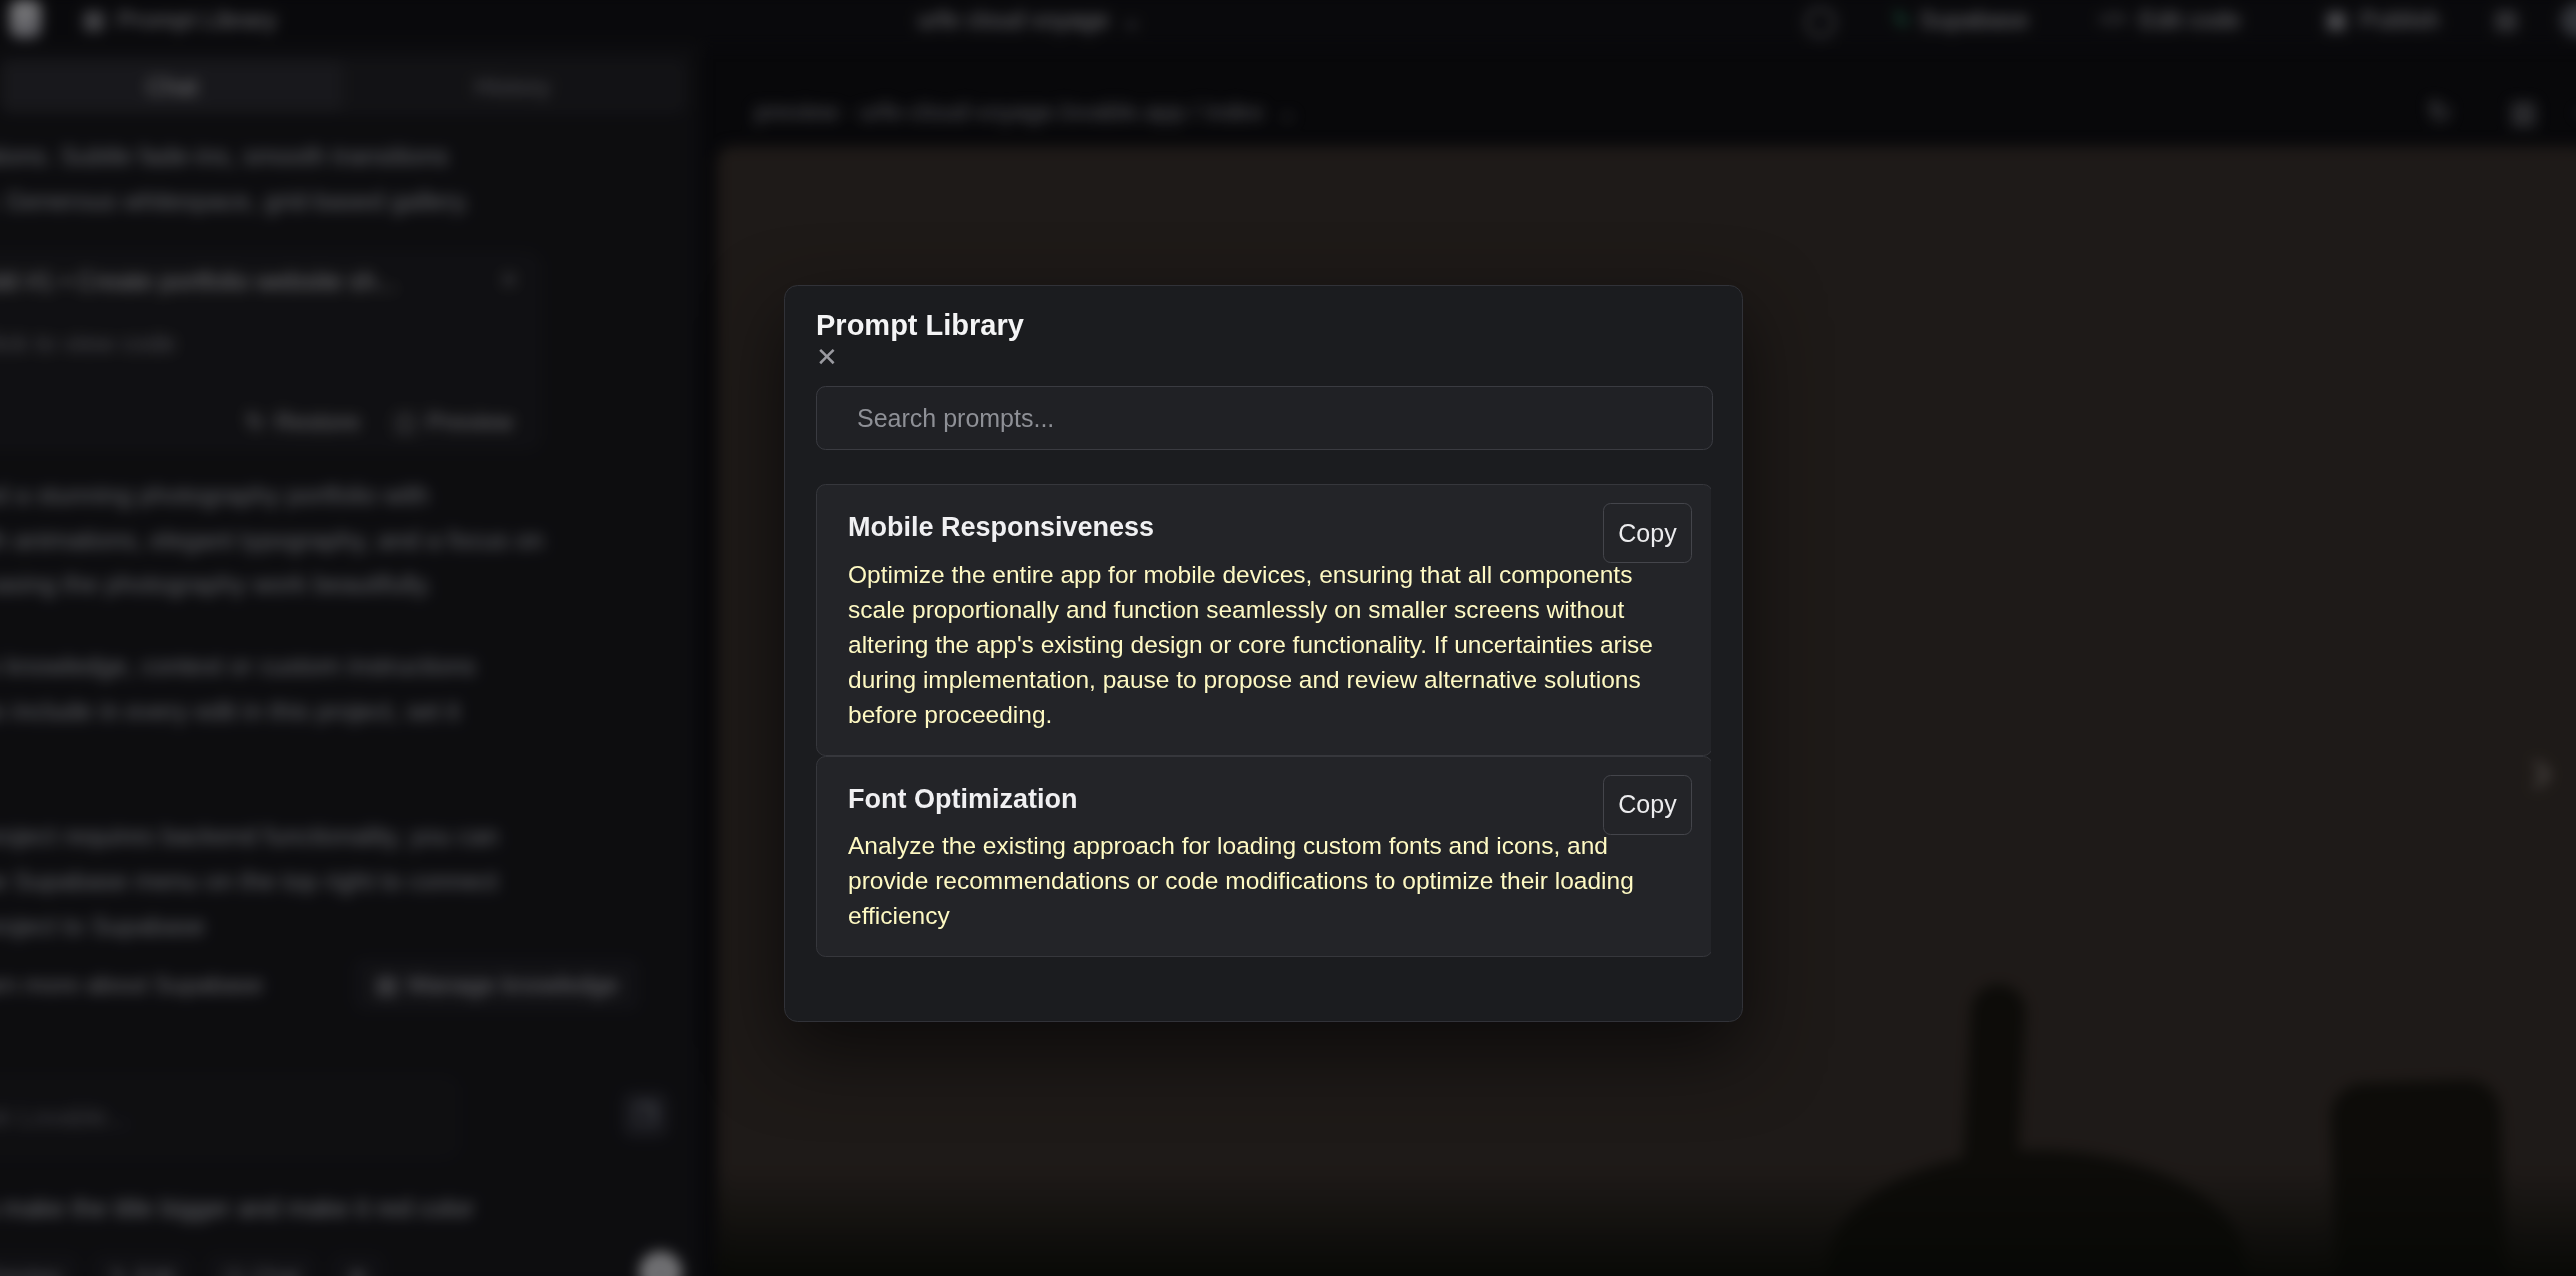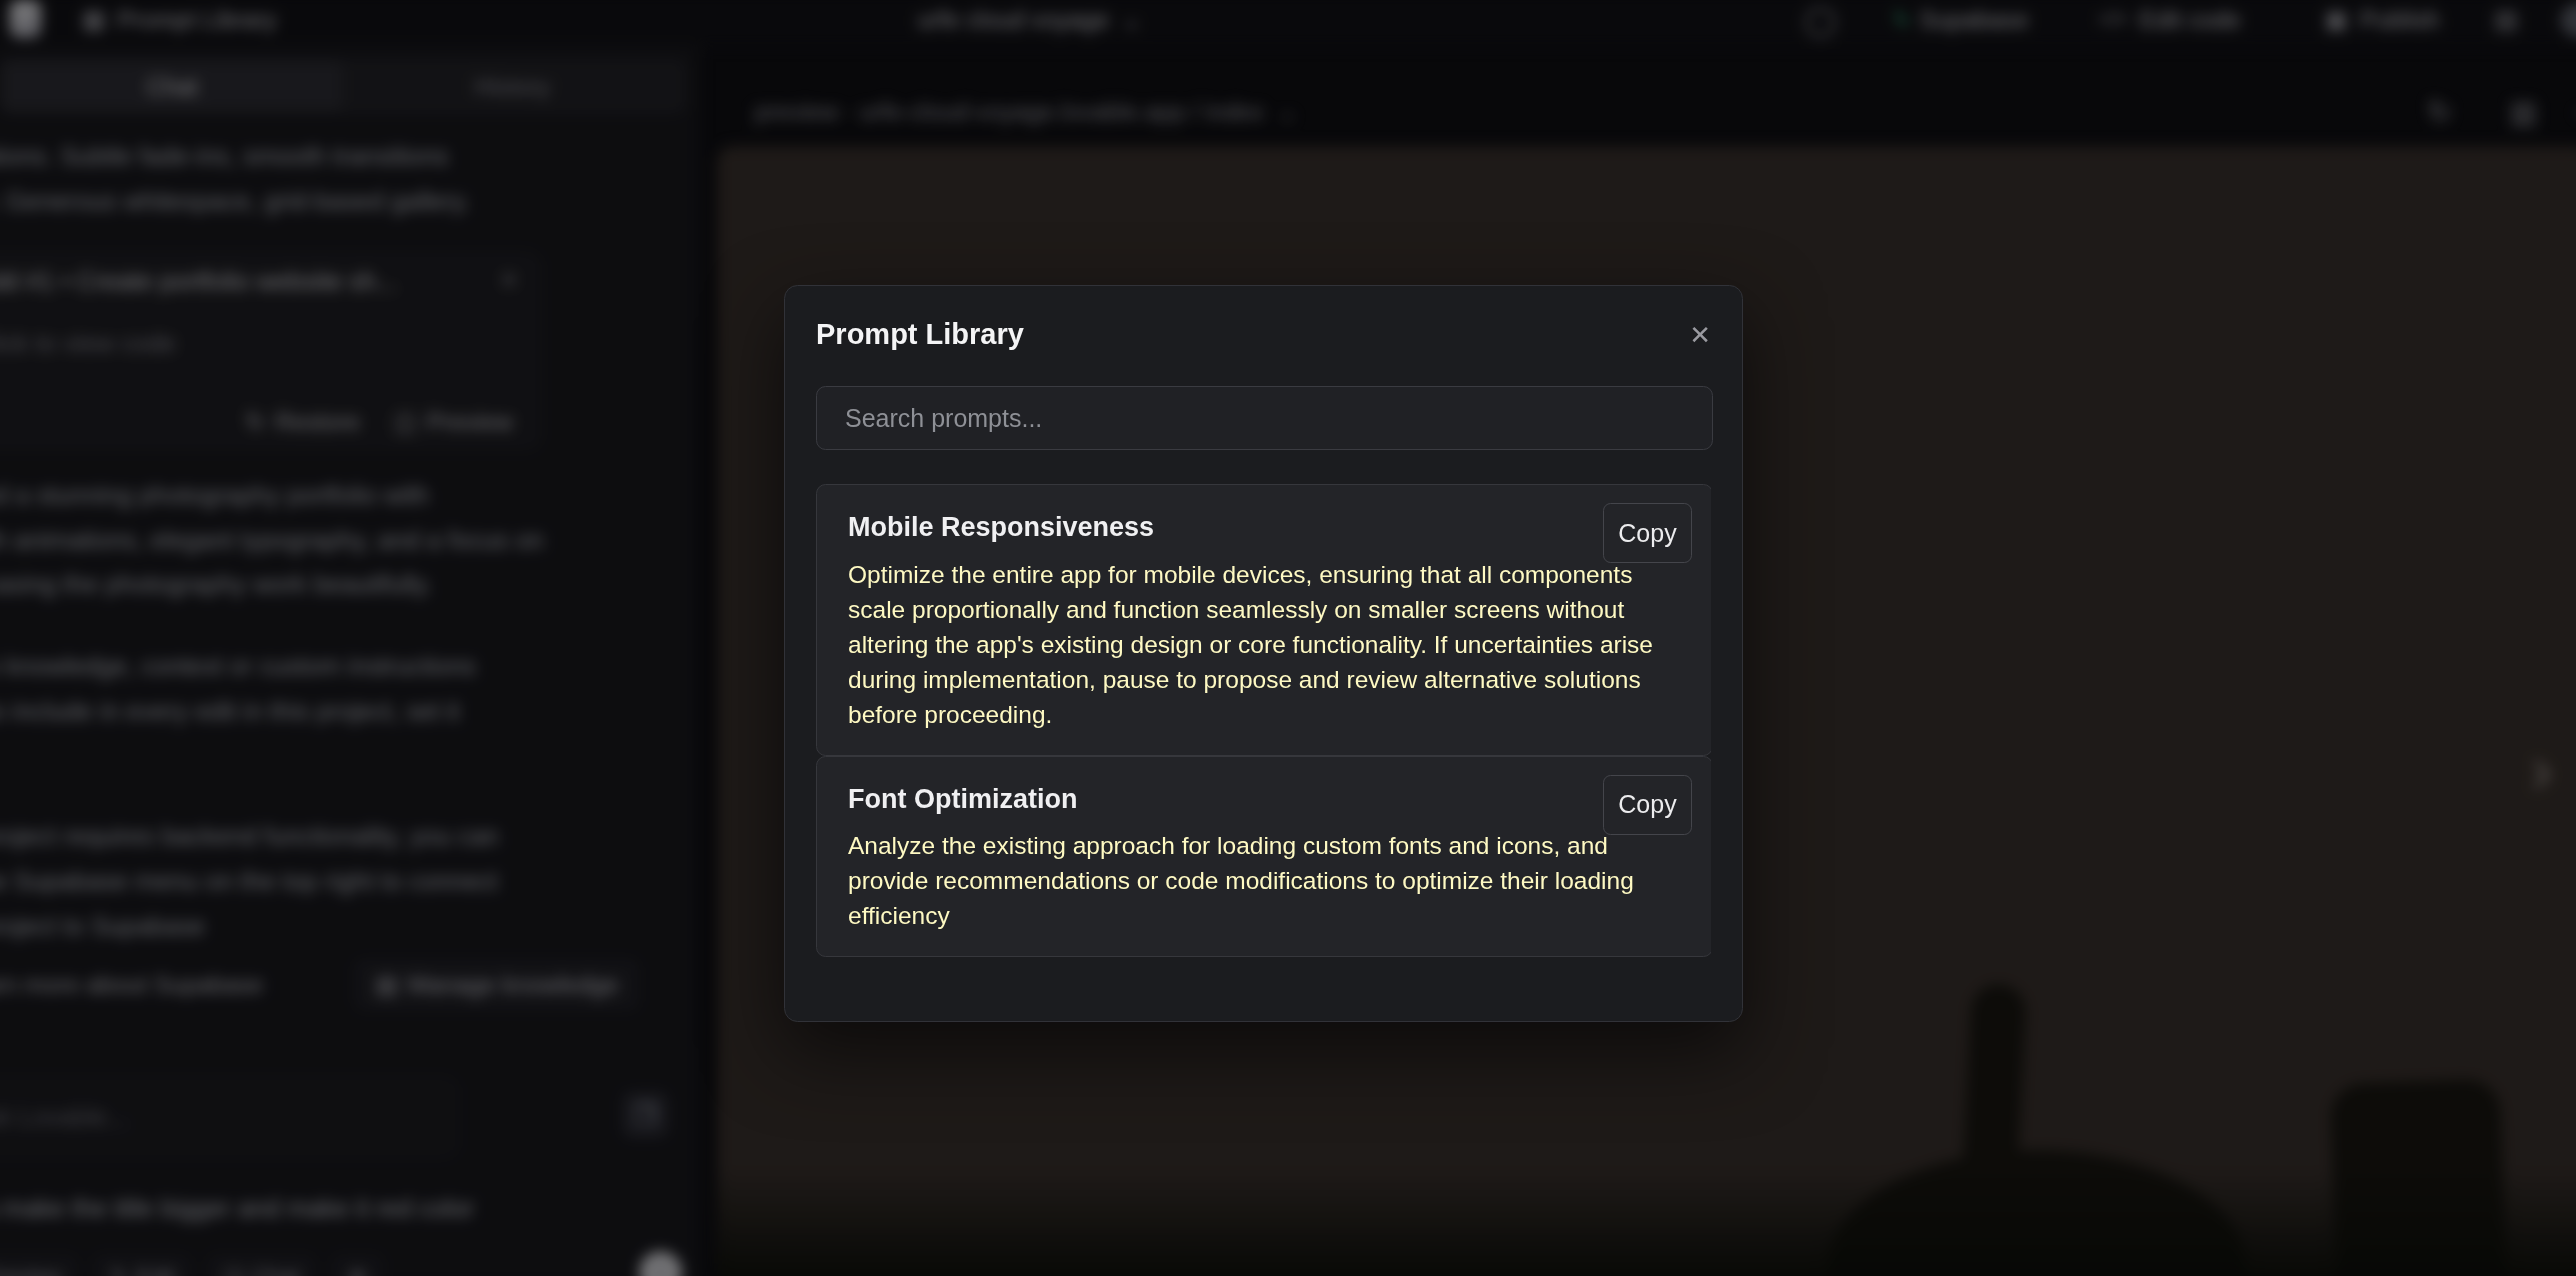--- a/index.html
+++ b/index.html
@@ -47,24 +47,24 @@
       radial-gradient(616px 318px at 30% 102%, rgba(105,105,28,0.40), transparent 62%),
       radial-gradient(1155px 674px at 100% 0%, rgba(0,0,0,0.35), transparent 70%),
       linear-gradient(112deg, rgba(120,100,64,0) 36%, rgba(128,108,70,0.42) 49%, rgba(80,66,44,0.12) 62%),
       linear-gradient(180deg,#3a332a 0%,#46featherbd 0%,#443b2d 38%,#3f362а 0%,#3e352a 54%,#332c20 68%,#262817 82%,#1c2010 100%);
     background-color:#38302a;}
   .pillar{position:absolute;background:#17150e;}
   #chev{position:absolute;left:1792px;top:578px;color:rgba(238,232,220,0.55);font-size:64px;}
 
   
   #modal{left:784px;top:285px;width:959px;height:737px;background:#1b1c1f;border:1px solid #313238;border-radius:13.5px;box-shadow:0 29px 77px rgba(0,0,0,0.6);padding:23px 31px 0 31px;z-index:5;}
-  #modal-head{display:flex;justify-content:space-between;align-items:flex-end;height:42px;}
+  #modal-head{display:flex;justify-content:space-between;align-items:flex-start;height:42px;flex-direction:column;}
   #modal-title{color:#f4f4f5;font-size:29px;font-weight:600;}
   #modal-close{color:#9a9aa0;font-size:26px;cursor:pointer;}
-  #search{margin-top:35px;width:897px;height:64px;background:#202125;border:1px solid #3a3b41;border-radius:9.6px;color:#d6d6da;font-size:25px;padding:0 28px;outline:none;}
+  #search{margin-top:35px;width:897px;height:64px;background:#202125;border:1px solid #3a3b41;border-radius:9.6px;color:#d6d6da;font-size:25px;padding:0 40px;outline:none;}
   #search::placeholder{color:#8e9096;}
   #cards{margin-top:34px;height:482px;overflow:hidden;position:relative;}
   .pcard{position:relative;width:897px;background:#232428;border:1px solid #36373c;border-radius:9.6px;padding:23px 31px;}
   .pcard + .pcard{}
   .pcard-title{color:#f0f0f2;font-size:27px;font-weight:600;line-height:39px;}
   .copy-btn{position:absolute;right:20px;top:18px;width:89px;height:60px;border:1px solid #44454b;border-radius:7.7px;background:transparent;color:#ececee;font-size:25px;display:flex;align-items:center;justify-content:center;cursor:pointer;}
   .pcard-body{margin-top:9.6px;width:847px;color:#fef9c3;font-size:24.5px;line-height:35px;}
 </style>
 </head>
 <body>

